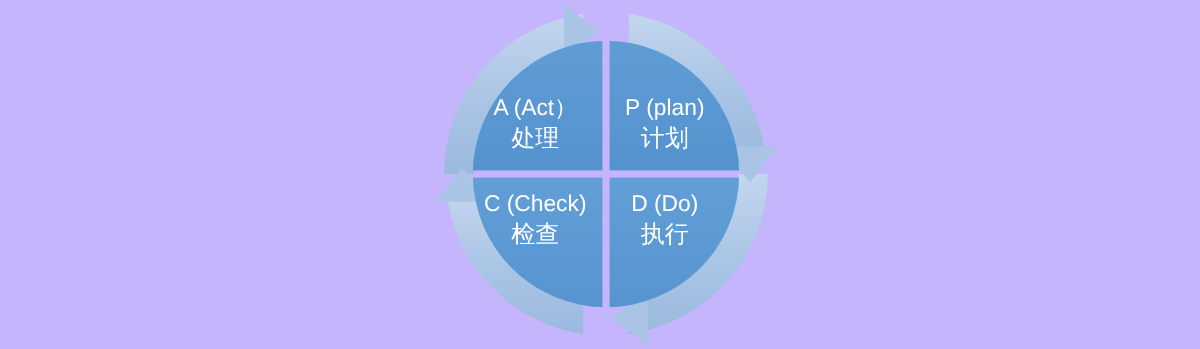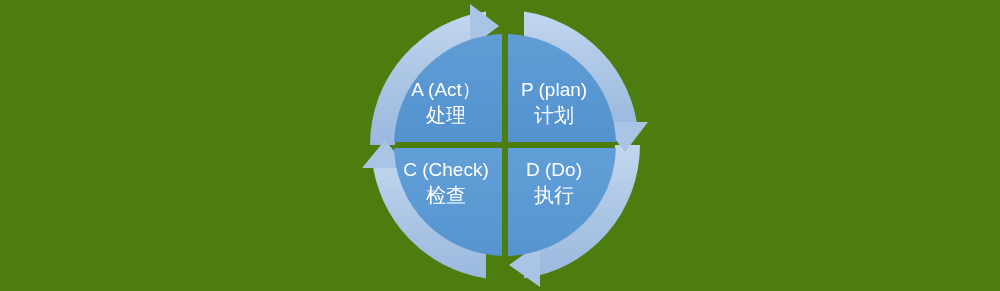--- a/index.html
+++ b/index.html
@@ -10,21 +10,21 @@
   body {
     width: 1000px;
     height: 291px;
     font-family: "Liberation Sans", "DejaVu Sans", sans-serif;
     overflow: hidden;
   }
   #canvas {
     position: relative;
     width: 1000px;
     height: 291px;
-    background: #4d7c0f;
+    background: #c4b5fd;
   }
   #pdca-svg {
     display: block;
     width: 1000px;
     height: 291px;
   }
   .quad-label-en {
     font-size: 19px;
     fill: #ffffff;
     font-family: "Liberation Sans", "DejaVu Sans", sans-serif;

